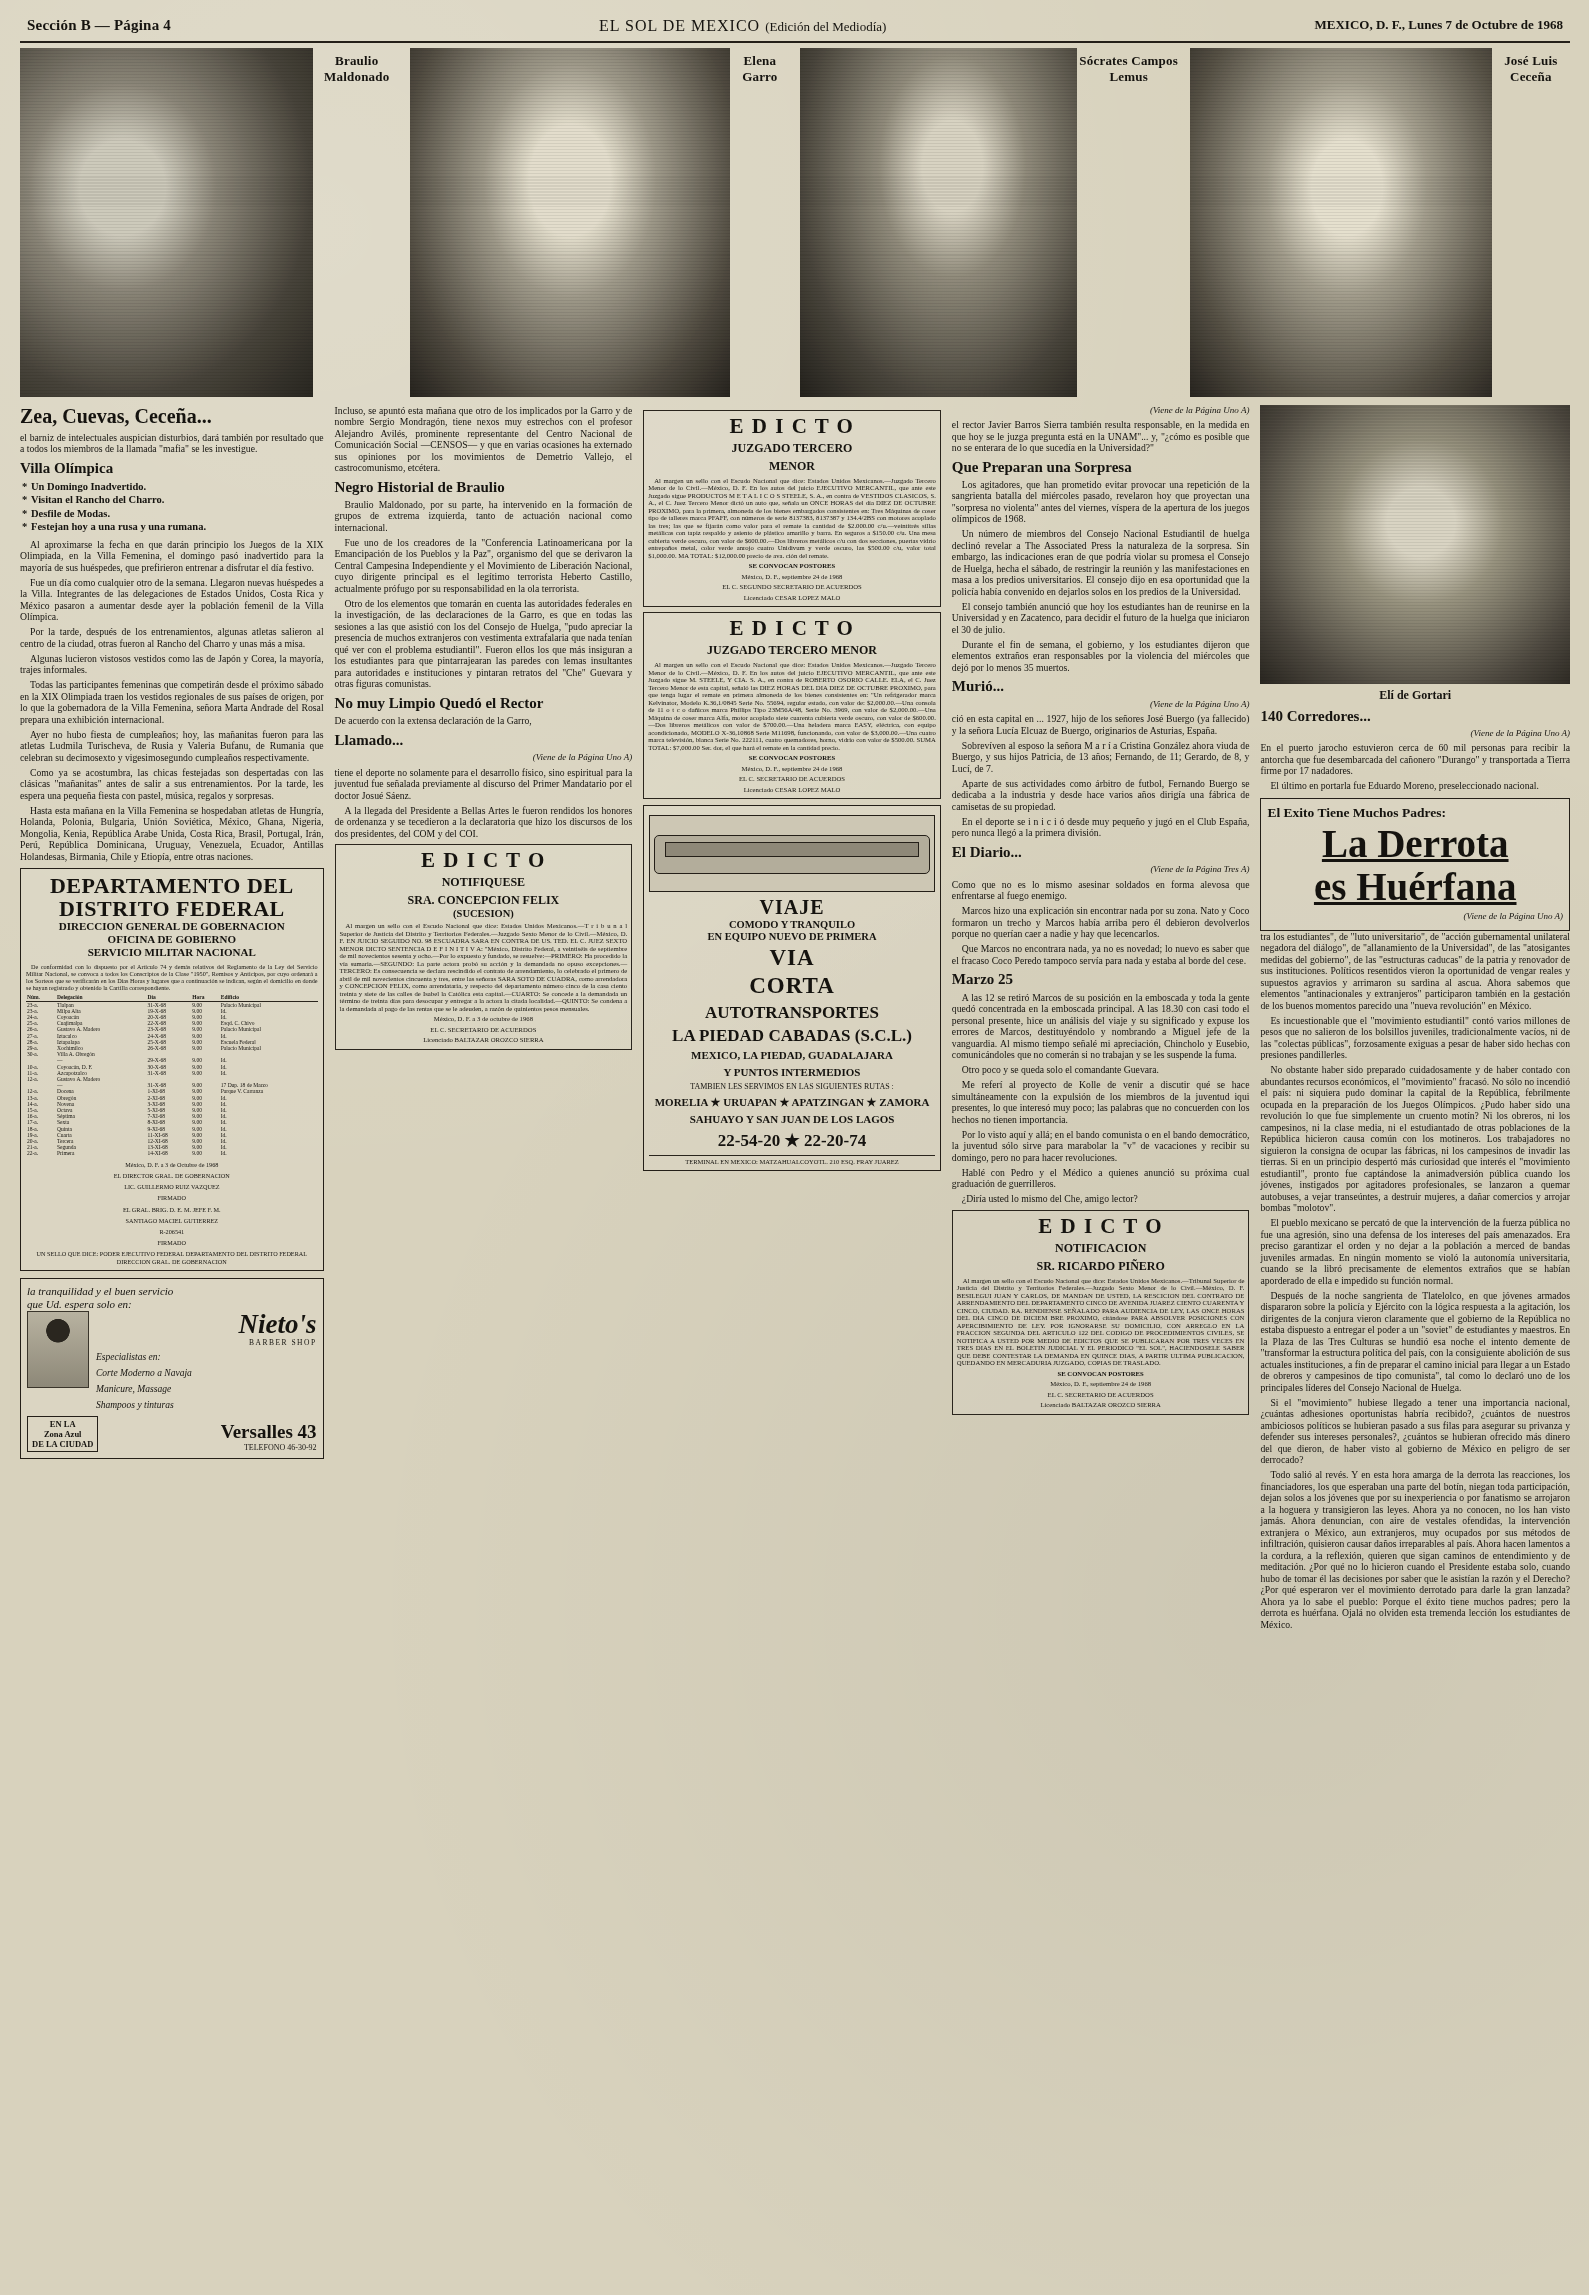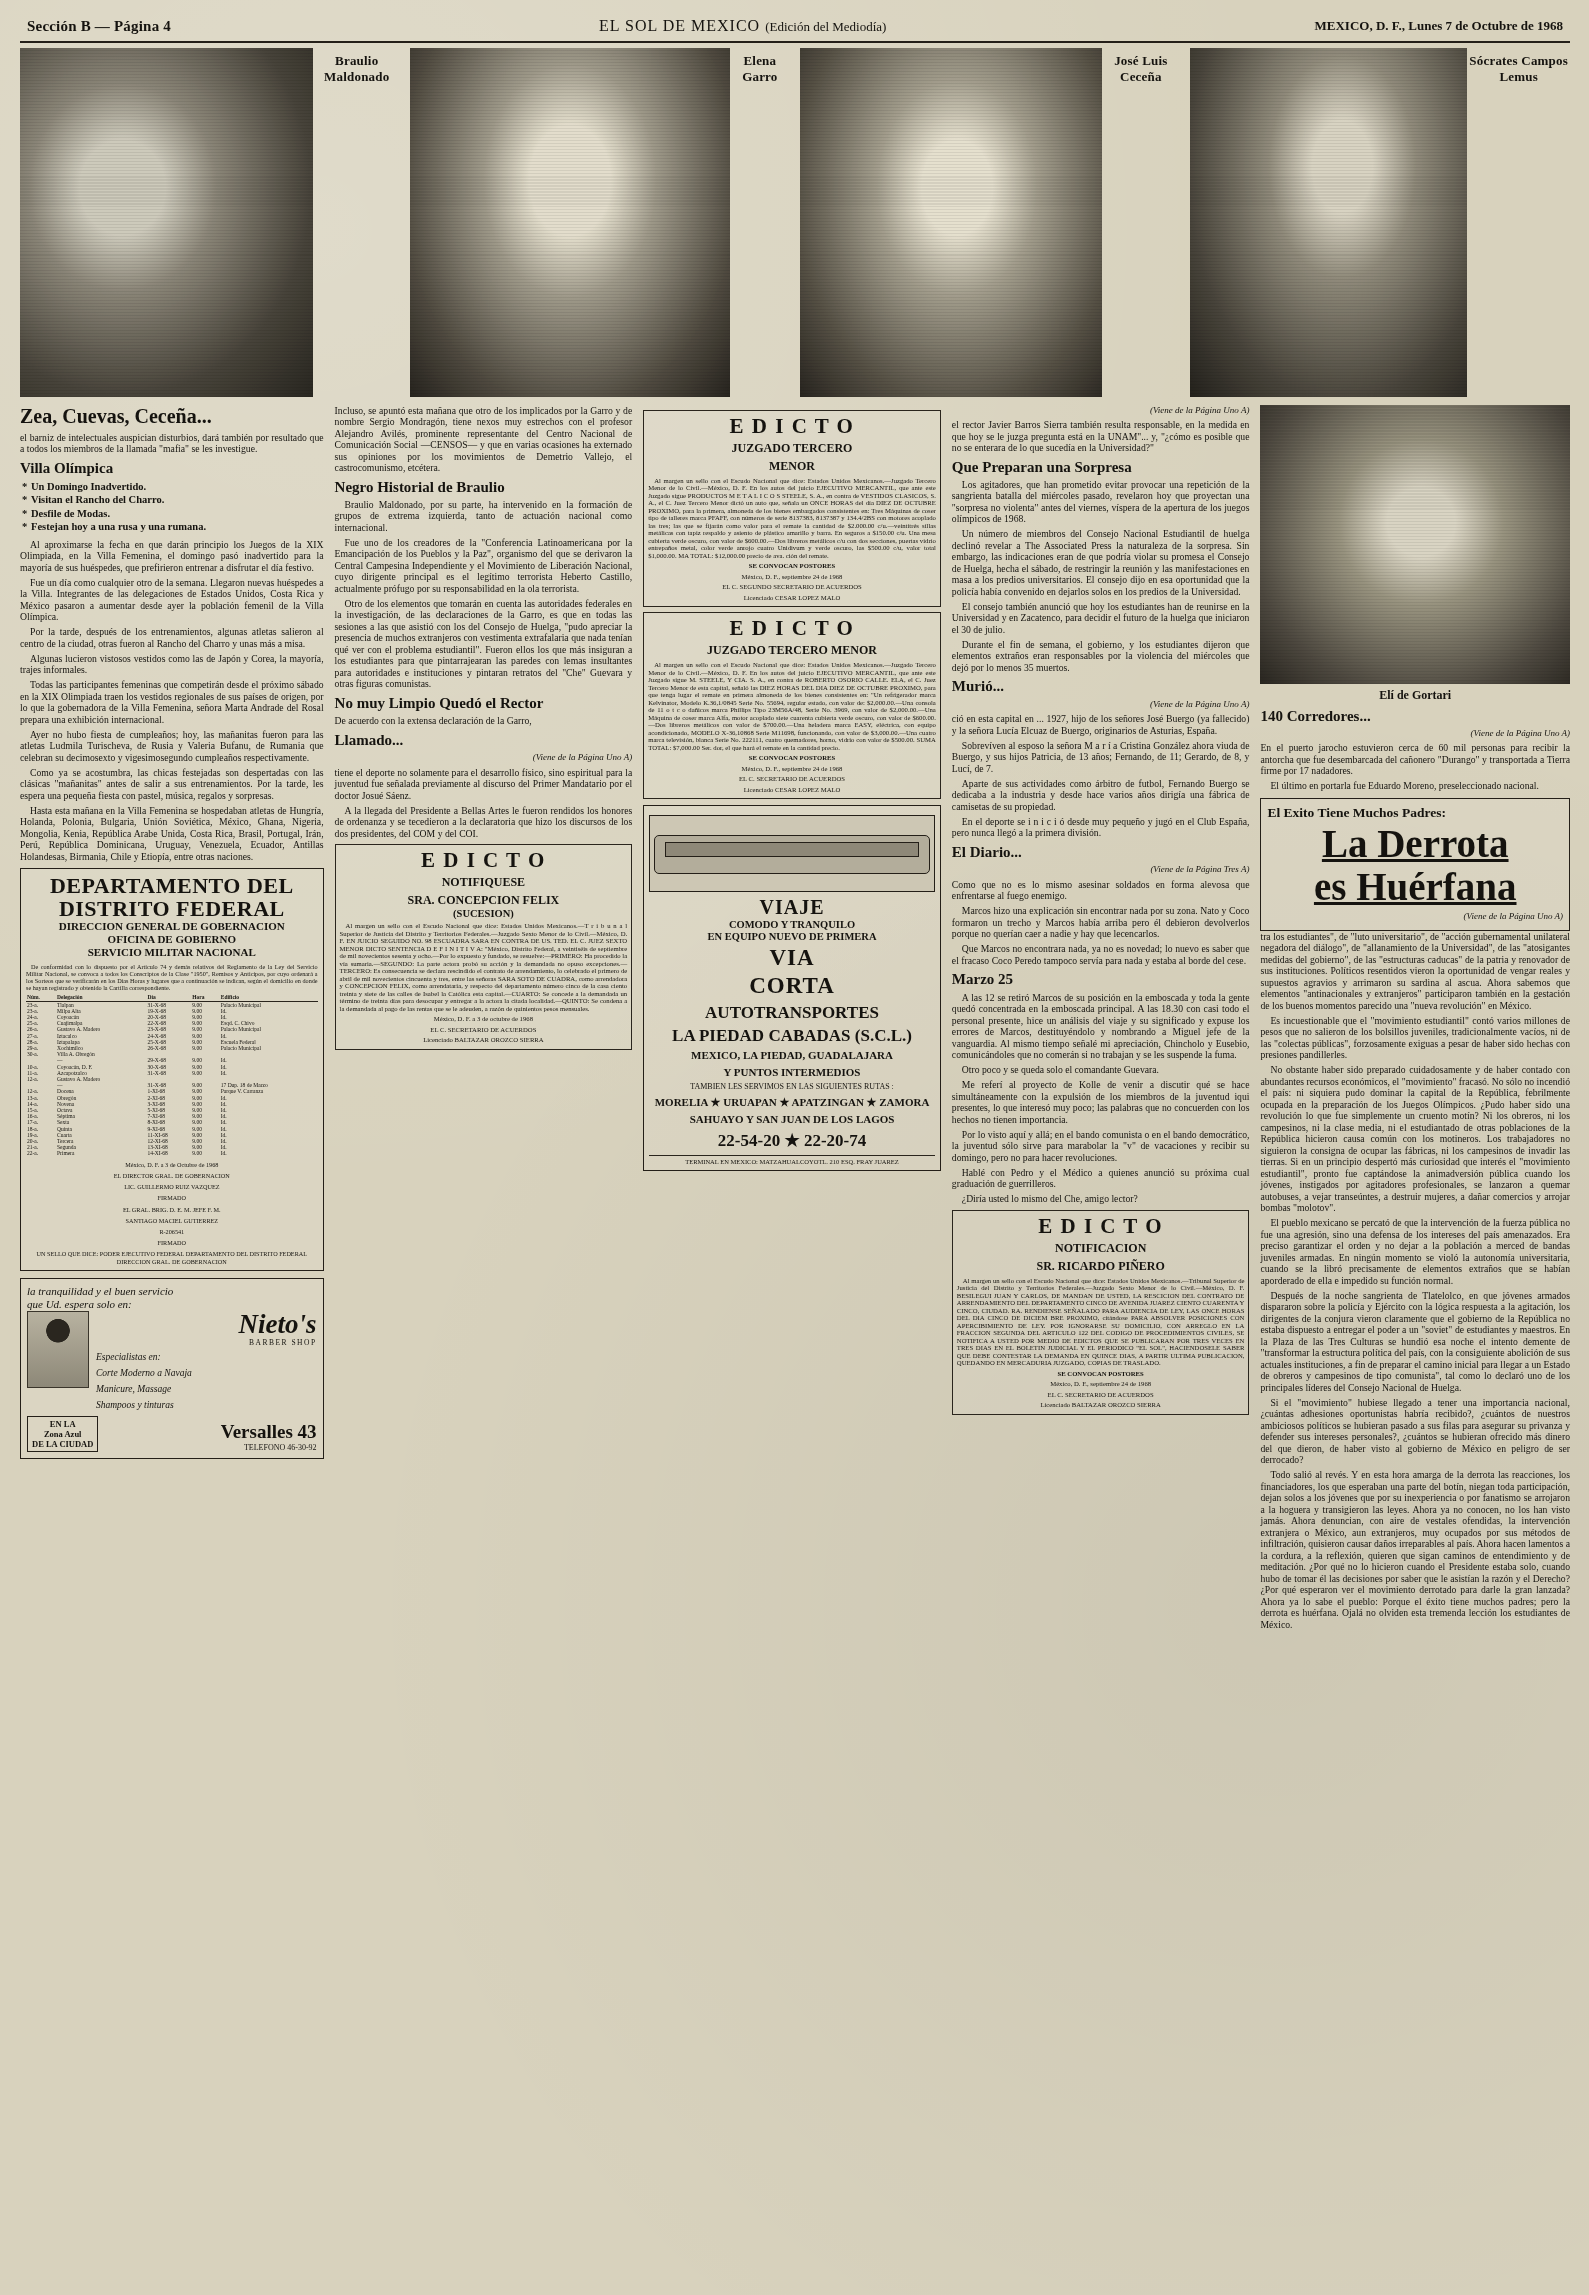--- a/index.html
+++ b/index.html
@@ -17,21 +17,21 @@
     background:#d8d2bd;
     background-image:
       radial-gradient(circle at 20% 10%, rgba(255,255,255,.20), rgba(0,0,0,0) 40%),
       radial-gradient(circle at 80% 70%, rgba(0,0,0,.05), rgba(0,0,0,0) 45%);
     box-sizing:border-box;
     padding:17px 20px 15px 20px;
   }
   
   .masthead{
     display:flex;
-    align-items:center;
+    align-items:flex-start;
     justify-content:space-between;
     font-family:"Liberation Serif", serif;
     padding:0 7px 3px 7px;
   }
   .masthead .sec{font-weight:bold;font-size:15px;letter-spacing:0.2px;}
   .masthead .center{font-size:16px;letter-spacing:1px;text-align:center;flex:1;}
   .masthead .center .ed{font-size:13px;letter-spacing:0;}
   .masthead .date{font-weight:bold;font-size:13px;}
   .rule{height:1.5px;background:#241f18;margin:3px 0 5px 0;}
 
@@ -167,26 +167,26 @@
   <div class="photorow">
     <div class="photo">
       <div class="ph-img p1"></div>
       <div class="ph-cap">Braulio Maldonado</div>
     </div>
     <div class="photo">
       <div class="ph-img p2"></div>
       <div class="ph-cap">Elena Garro</div>
     </div>
     <div class="photo">
+      <div class="ph-img p3"></div>
+      <div class="ph-cap">Sócrates Campos Lemus</div>
+    </div>
+    <div class="photo">
       <div class="ph-img p4"></div>
       <div class="ph-cap">José Luis Ceceña</div>
-    </div>
-    <div class="photo">
-      <div class="ph-img p3"></div>
-      <div class="ph-cap">Sócrates Campos Lemus</div>
     </div>
   </div>
 
   <div class="cols">
 
     <div class="col c1">
       <h2 class="hd">Zea, Cuevas, Ceceña...</h2>
       <p class="noind">el barniz de intelectuales auspician disturbios, dará también por resultado que a todos los miembros de la llamada "mafia" se les investigue.</p>
 
       <h3 class="hd2">Villa Olímpica</h3>

